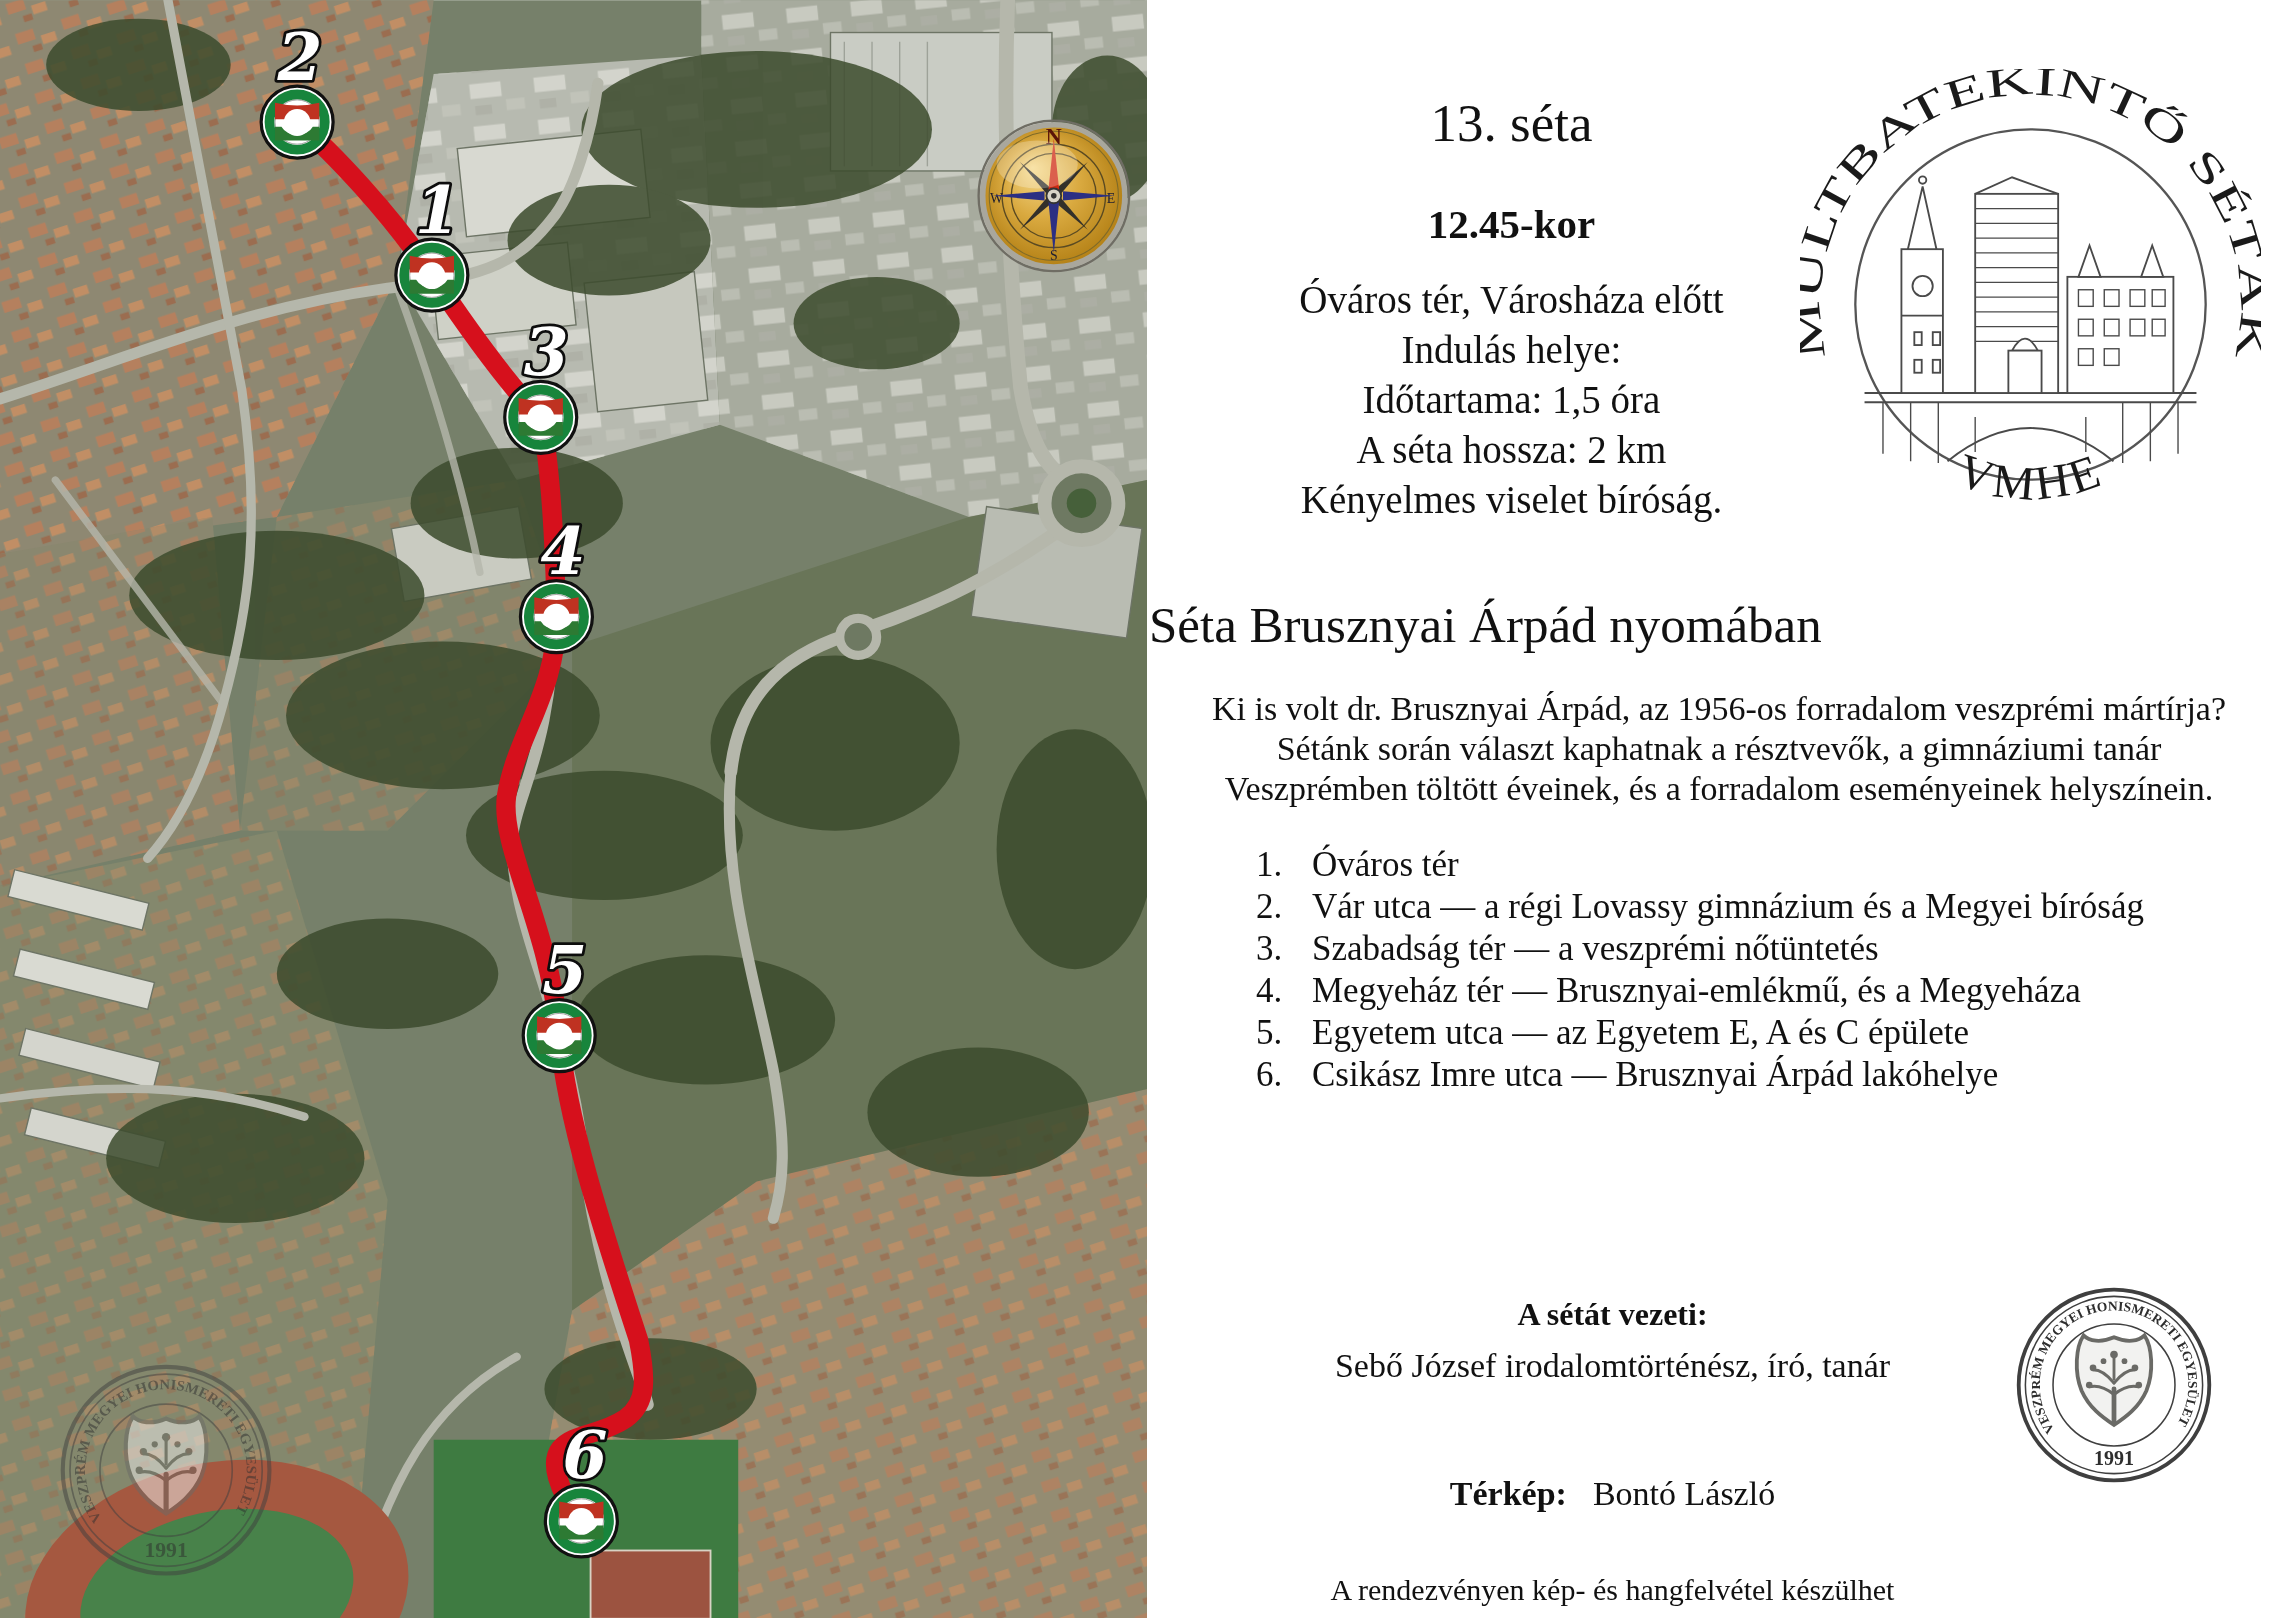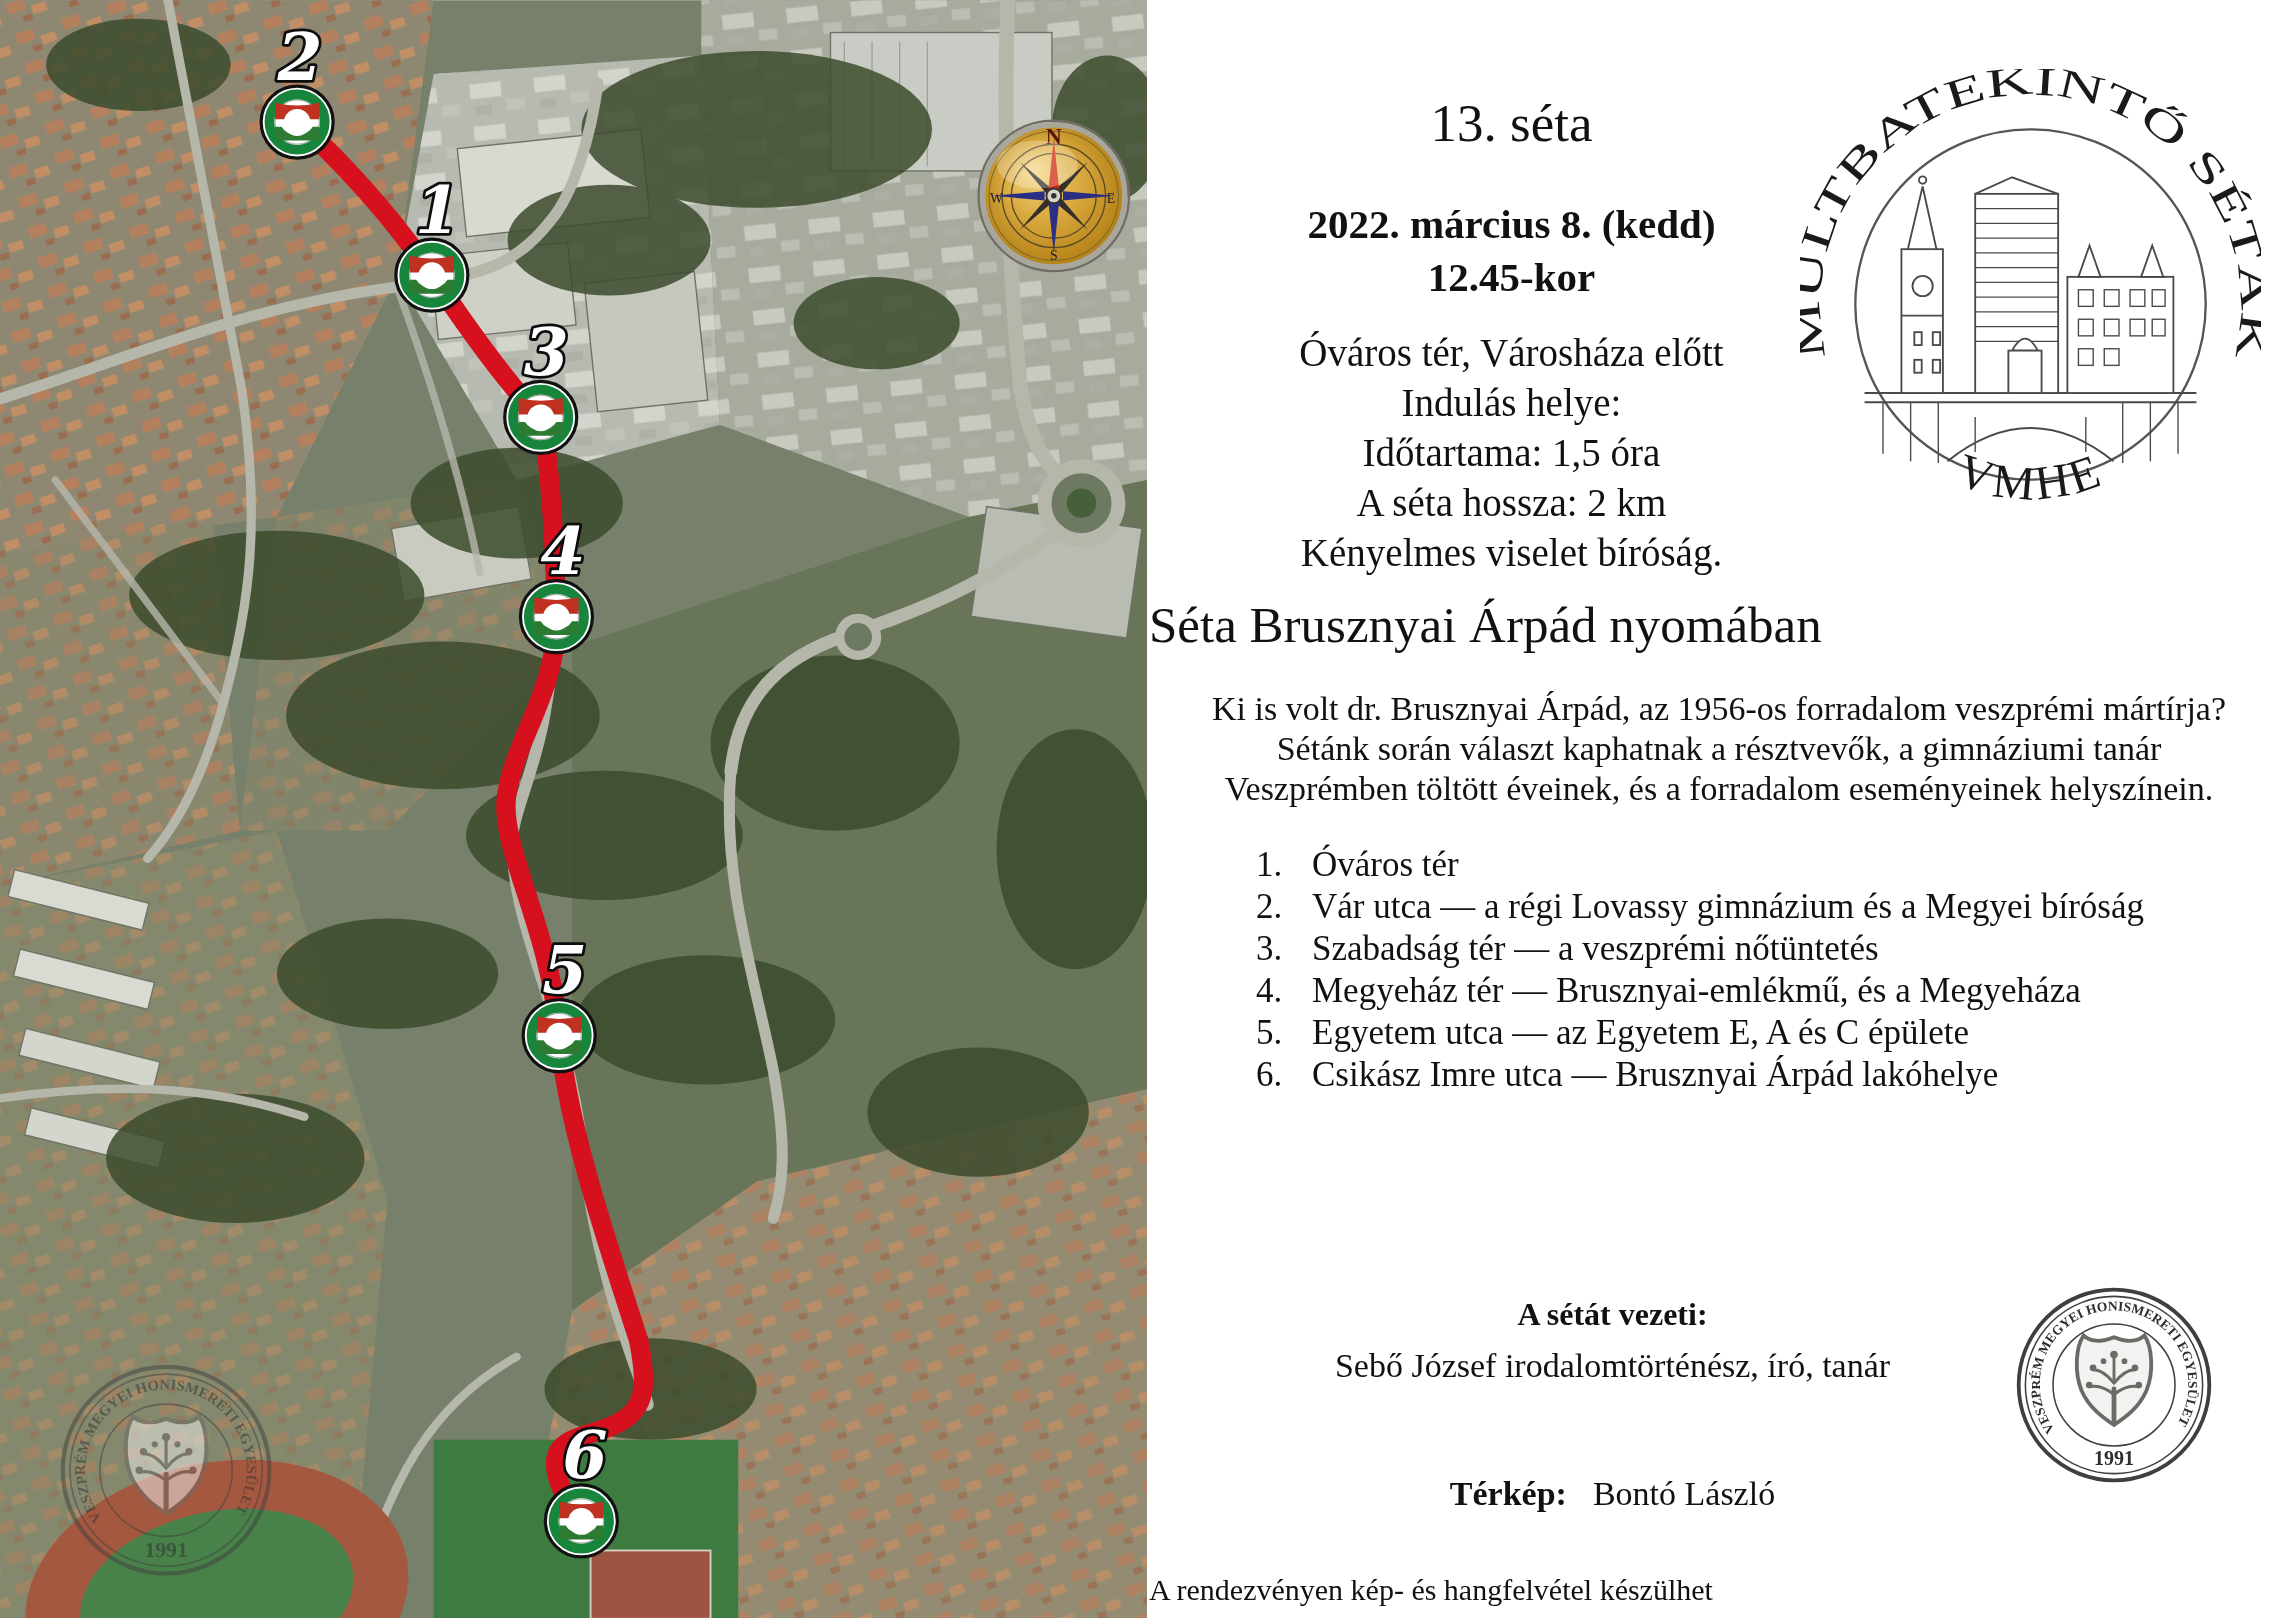--- a/index.html
+++ b/index.html
@@ -14,21 +14,21 @@
   #info-block{margin-top:24px;font-size:39px;line-height:50px;}
   #title-block{left:1149px;top:595px;width:1140px;text-align:left;font-size:51px;line-height:61px;}
   #intro-block{left:1149px;top:689px;width:1140px;text-align:center;font-size:34px;line-height:40px;}
   #stops-block{left:1256px;top:844px;font-size:35px;line-height:42px;}
   .stop-row{white-space:nowrap;}
   .stop-num{display:inline-block;width:56px;}
   #footer-line1{left:1149px;top:1296px;width:927px;text-align:center;font-size:32px;font-weight:bold;}
   #footer-line2{left:1149px;top:1347px;width:927px;text-align:center;font-size:34px;}
   #footer-line3{left:1149px;top:1475px;width:927px;text-align:center;font-size:34px;}
   #footer-line3 .lbl{font-weight:bold;margin-right:26px;font-family:Liberation Serif, serif;}
-  #footer-line4{left:1149px;top:1573px;width:927px;font-size:30px;}
+  #footer-line4{left:1149px;top:1573px;width:927px;text-align:center;font-size:30px;}
   svg text{font-family:"Liberation Serif","DejaVu Serif",serif;}
   .wp-num{font-family:"DejaVu Serif",serif;font-style:italic;font-weight:bold;font-size:70px;
           fill:#ffffff;stroke:#0d0d0d;stroke-width:6px;paint-order:stroke;stroke-linejoin:round;}
   .seal-bg{fill:var(--seal-bg,#ffffff);}
 </style>
 </head>
 <body>
 
 <div id="page">
 
@@ -219,21 +219,20 @@
       <text class="wp-num" x="610" y="622" text-anchor="middle">4</text>
       <text class="wp-num" x="612" y="1076" text-anchor="middle">5</text>
       <text class="wp-num" x="634" y="1602" text-anchor="middle">6</text>
     </g>
   </svg>
   </div>
 
   <div class="abs" id="header-block">
     <h1 id="walk-number">13. séta</h1>
     <div id="date-block">
-      <div>2022. március 8. (kedd)</div>
       <div>12.45-kor</div>
     </div>
     <div id="info-block">
       <div>Óváros tér, Városháza előtt</div>
       <div>Indulás helye:</div>
       <div>Időtartama: 1,5 óra</div>
       <div>A séta hossza: 2 km</div>
       <div>Kényelmes viselet bíróság.</div>
     </div>
   </div>

